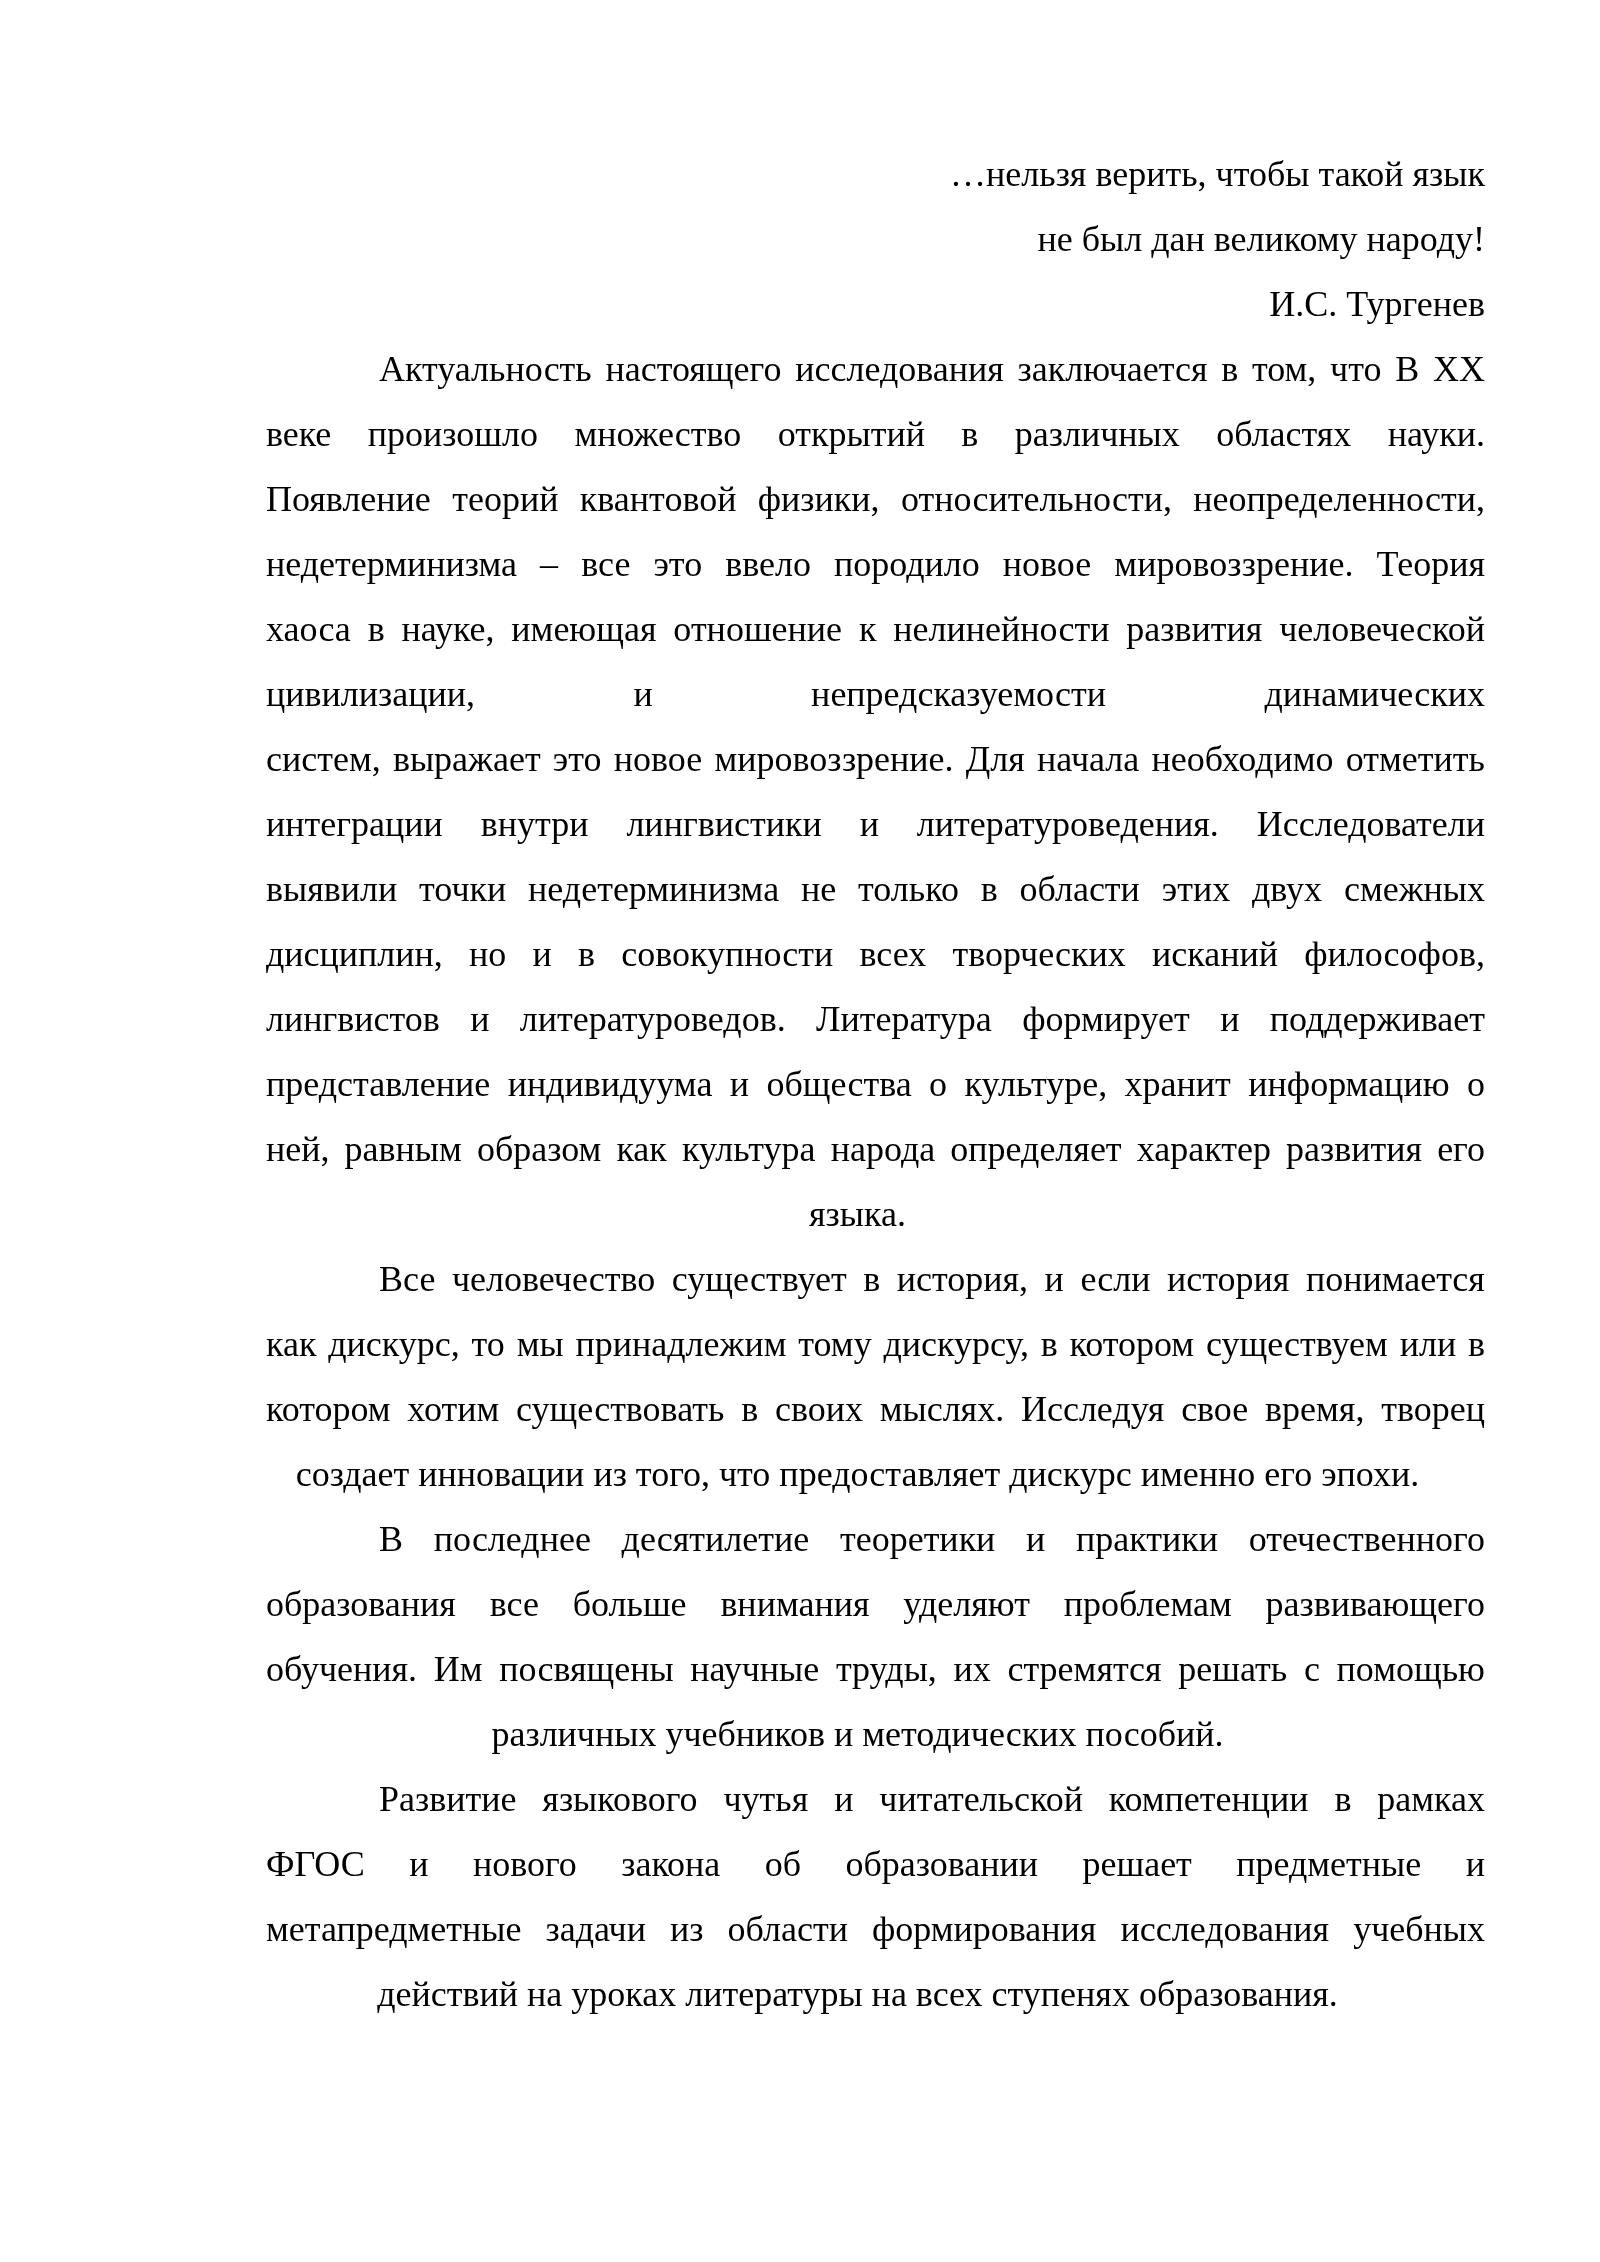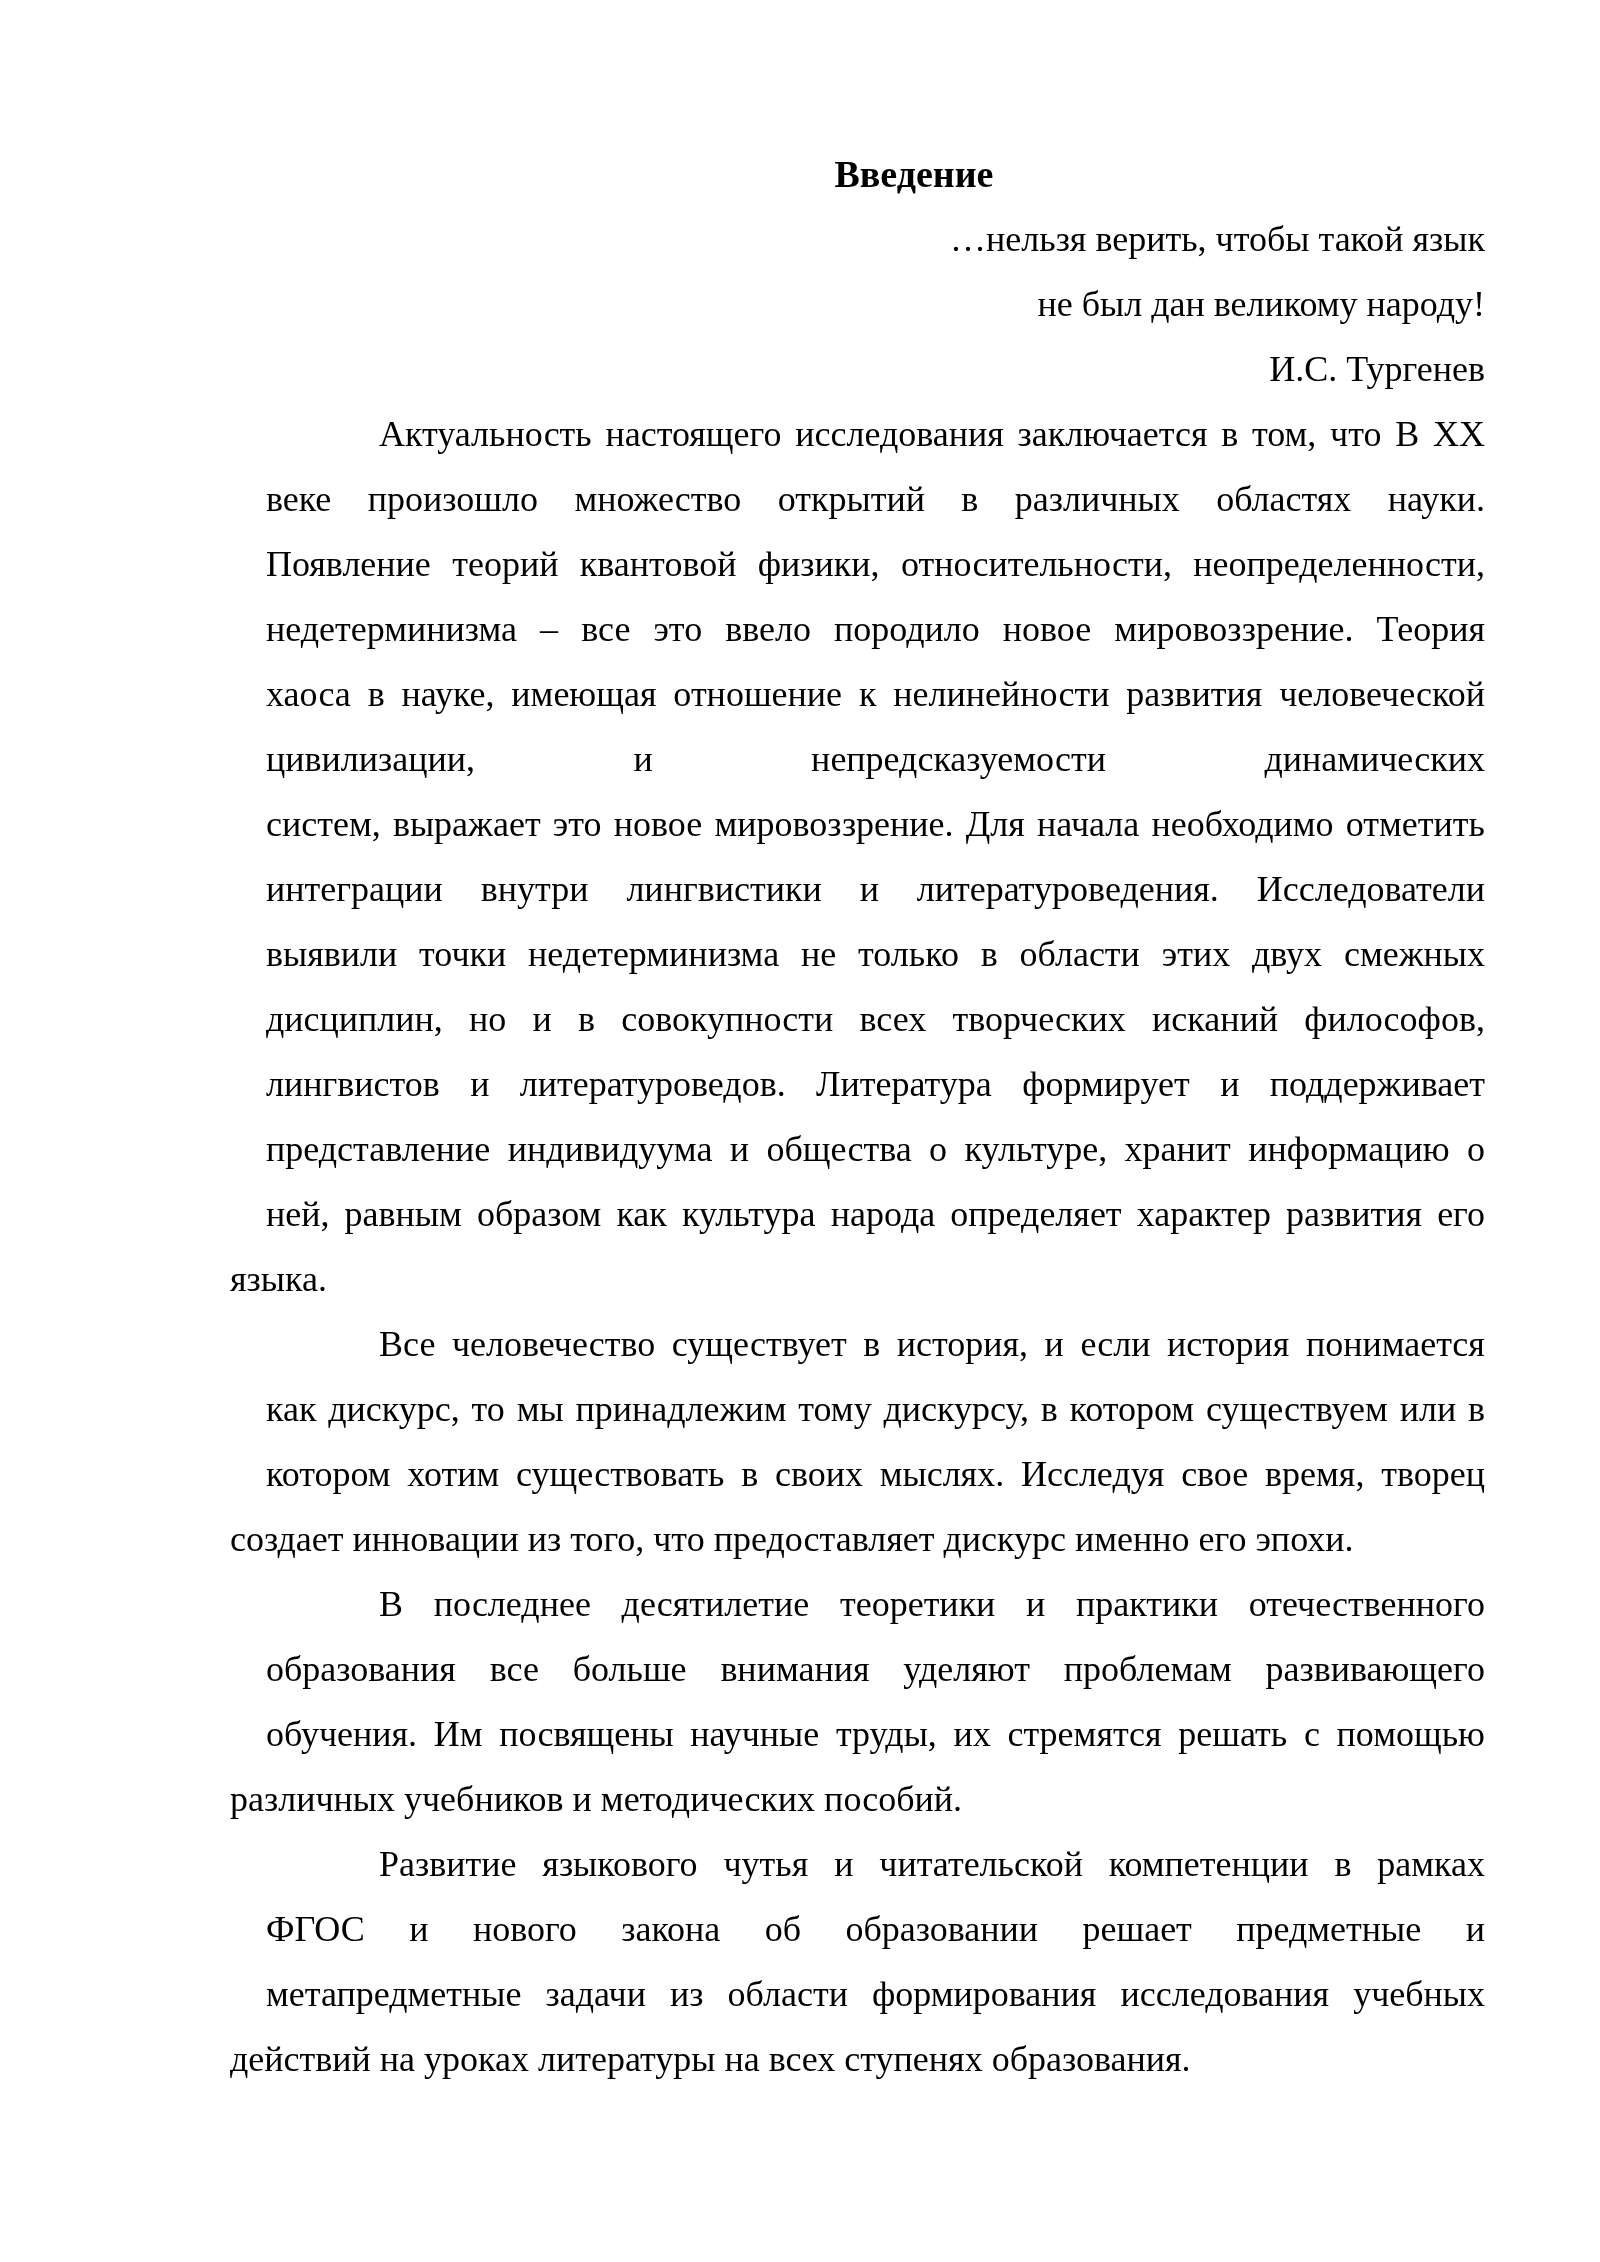--- a/index.html
+++ b/index.html
@@ -44,33 +44,32 @@
     display:flex;
     justify-content:space-between;
     height:65px;
     line-height:65px;
     white-space:nowrap;
     margin-left:36px;
   }
   .jline span{flex:0 0 auto;}
   
   .lline{
-    text-align:left;
+    text-align:center;
     height:65px;
     line-height:65px;
     white-space:nowrap;
   }
   .findent{padding-left:113px;}
 </style>
 </head>
 <body>
 
 <div class="page">
   <div class="textblock">
-    <div class="title">Введение</div>
     <div id="epigraph">
         <div class="eline">…нельзя верить, чтобы такой язык</div>
         <div class="eline">не был дан великому народу!</div>
         <div class="eline">И.С. Тургенев</div>
       </div>
     <div id="body">
         <div class="jline findent">
           <span>Актуальность</span>
           <span>настоящего</span>
           <span>исследования</span>

